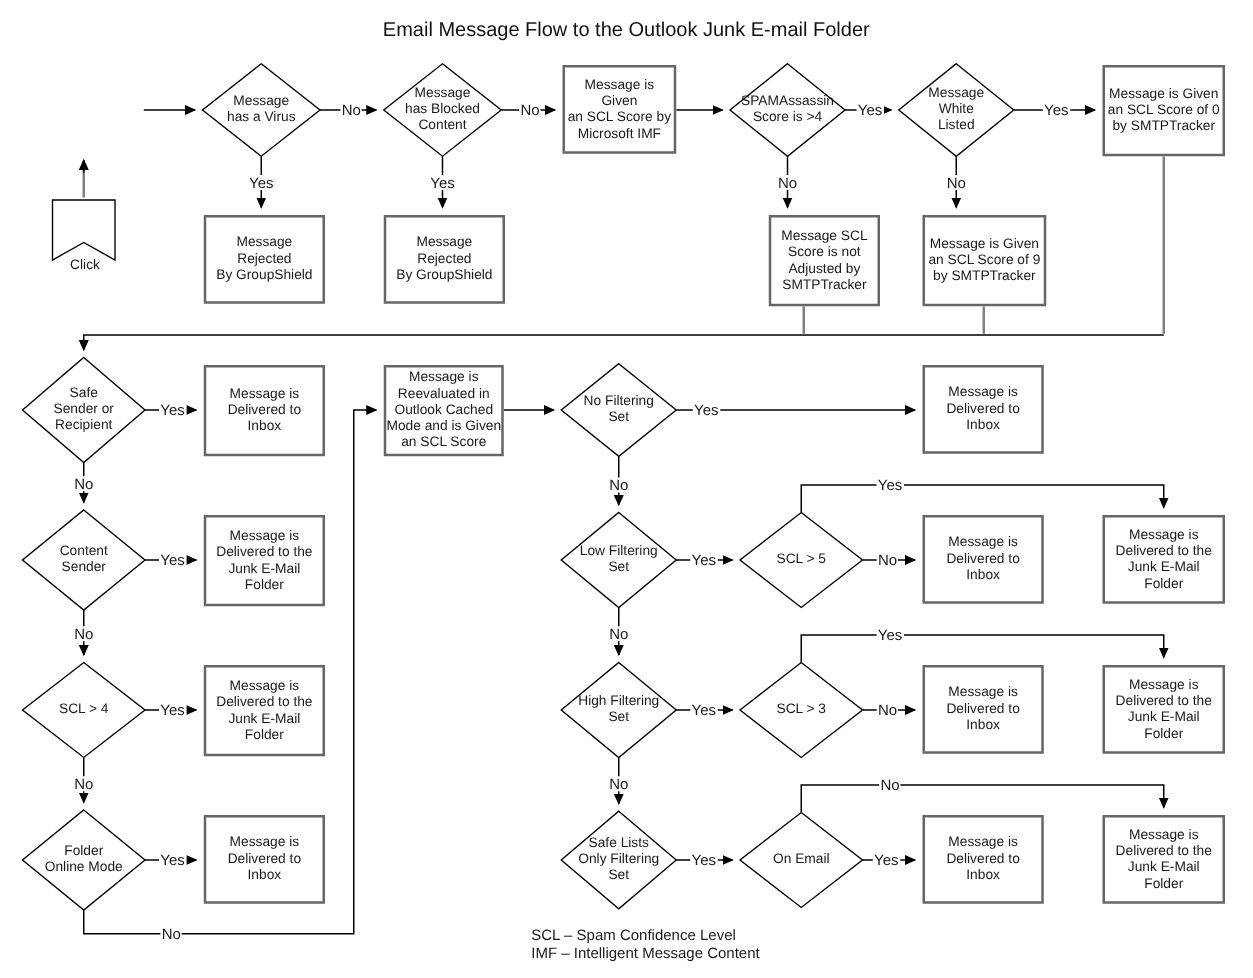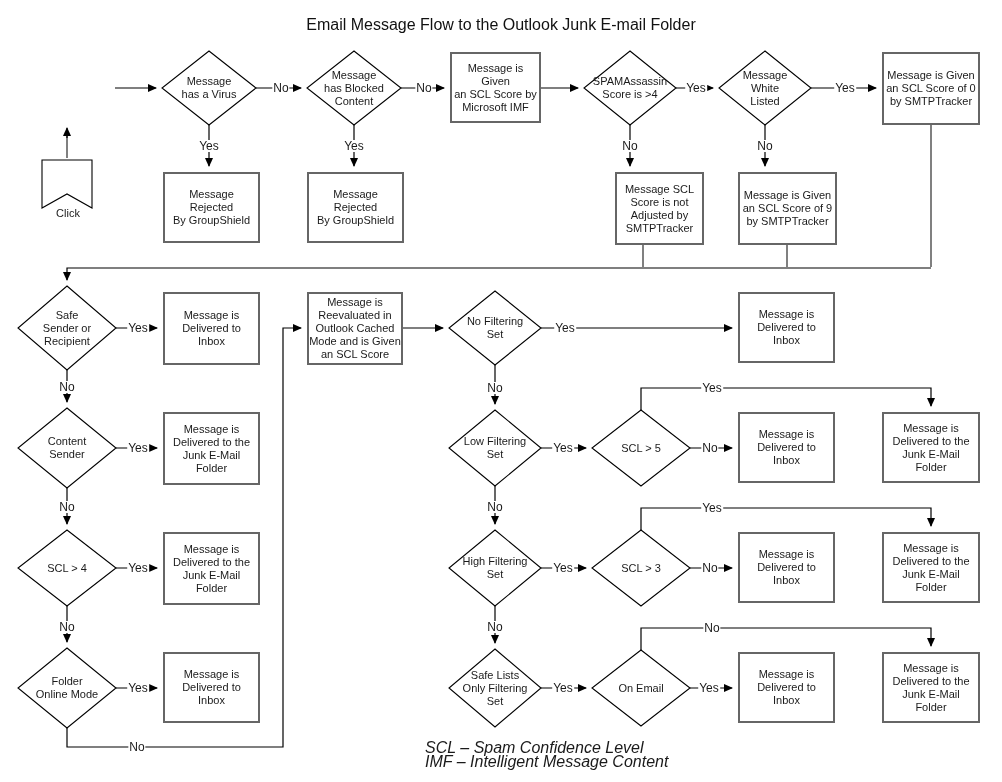--- a/index.html
+++ b/index.html
@@ -20,21 +20,21 @@
   }
   .dtext{
     position:absolute;transform:translate(-50%,-50%);text-align:center;
     font-size:11px;line-height:13px;white-space:pre-line;color:#1a1a1a;
   }
   .elabel{
     position:absolute;transform:translate(-50%,-50%);background:#fff;
     font-size:12px;line-height:12px;padding:0 1px;color:#1a1a1a;
   }
   #legend{
-    position:absolute;left:425px;top:741px;font-size:16px;line-height:14px;color:#1a1a1a;font-style:italic;
+    position:absolute;left:425px;top:741px;font-size:12px;line-height:14px;color:#1a1a1a;
   }
   .lline{white-space:pre;}
 </style>
 </head>
 <body>
 
 <div id="canvas">
 
   <div id="title">Email Message Flow to the Outlook Junk E-mail Folder</div>
 

